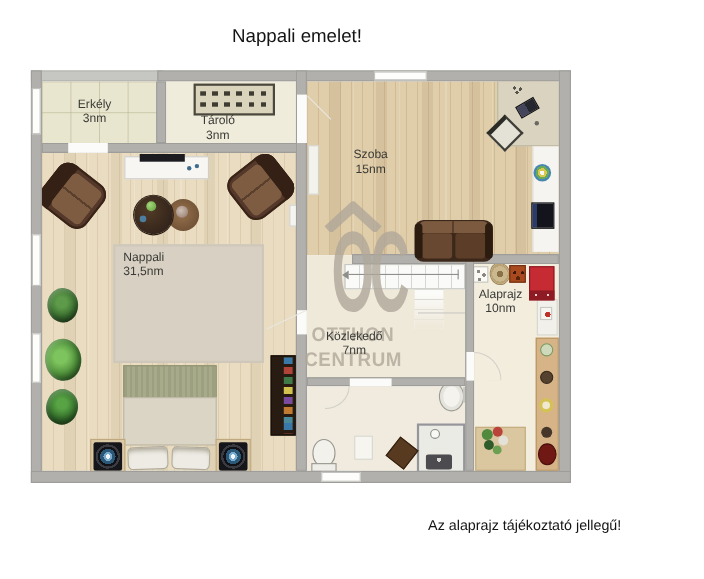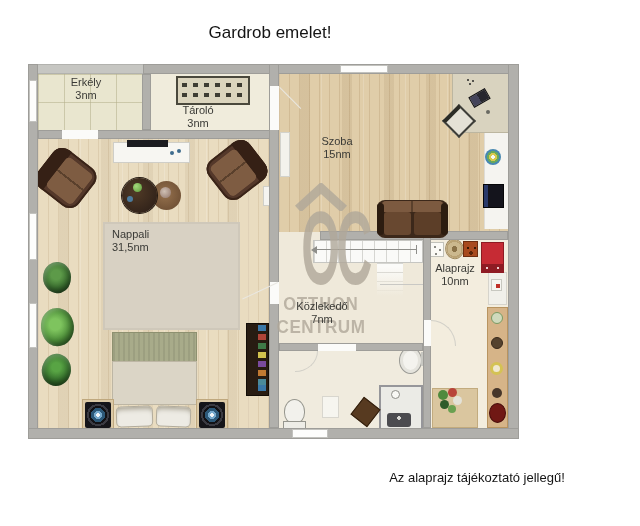--- a/index.html
+++ b/index.html
@@ -41,21 +41,21 @@
   .armchair .back{position:absolute;left:0;top:0;width:15px;height:48px;background:#352015;border-radius:12px 0 0 12px}
   .armchair .seat{position:absolute;left:14px;top:5px;width:33px;height:38px;background:#7e5c42;border-radius:5px;
      background-image:linear-gradient(180deg,transparent 17px,#5a402c 17px,#5a402c 19px,transparent 19px)}
   .plant{position:absolute;z-index:4;box-shadow:inset 2px 2px 4px rgba(255,255,255,.25), inset -2px -3px 6px rgba(0,0,0,.38)}
 </style>
 </head>
 <body>
 
 <div id="stage">
 
-  <div class="title" style="left:120px;top:23px;width:300px">Gardrob emelet!</div>
+  <div class="title" style="left:120px;top:23px;width:300px">Nappali emelet!</div>
 
   <div class="floor tile" style="left:38px;top:74px;width:104px;height:56px"></div>
   <div class="floor cream" style="left:151px;top:74px;width:118px;height:56px;background:#f0ecdc"></div>
   <div class="floor wood" style="left:279px;top:74px;width:229px;height:158px"></div>
   <div class="floor wood-light" style="left:38px;top:139px;width:231px;height:289px"></div>
   <div class="floor cream" style="left:279px;top:232px;width:144px;height:119px;background:#efe9da"></div>
   <div class="floor cream" style="left:279px;top:351px;width:144px;height:77px;background:#f0ebde"></div>
   <div class="floor cream" style="left:423px;top:232px;width:85px;height:196px;background:#f3edde"></div>
 
   <div class="f" style="left:103px;top:222px;width:137px;height:108px;background:#d8d1c3;box-shadow:inset 0 0 0 2px #cfc8ba;z-index:2"></div>
@@ -192,21 +192,21 @@
 
   <div class="wm" style="left:294px;top:183px;width:54px;height:28px">
     <svg width="54" height="28" viewBox="0 0 54 28">
         <path d="M4 26 L27 5 L50 26" fill="none" stroke="currentColor" stroke-width="9"></path>
       </svg>
   </div>
   <div class="wm" style="left:279px;top:200px;width:86px;font-size:104px;line-height:96px;letter-spacing:-8px;transform:scaleX(.48);transform-origin:50% 0">OC</div>
   <div class="wm" style="left:251px;top:294px;width:140px;font-size:18px;letter-spacing:1px;transform:scaleX(.92)">OTTHON</div>
   <div class="wm" style="left:251px;top:317px;width:140px;font-size:18px;letter-spacing:0.5px;transform:scaleX(.95)">CENTRUM</div>
 
-  <div class="rlabel" style="left:86px;top:76px">
+  <div class="rlabel" style="left:86px;top:89px">
     <span>Erkély</span>
     <span>3nm</span>
   </div>
   <div class="rlabel" style="left:198px;top:104px">
     <span>Tároló</span>
     <span>3nm</span>
   </div>
   <div class="rlabel" style="left:337px;top:135px">
     <span>Szoba</span>
     <span>15nm</span>

